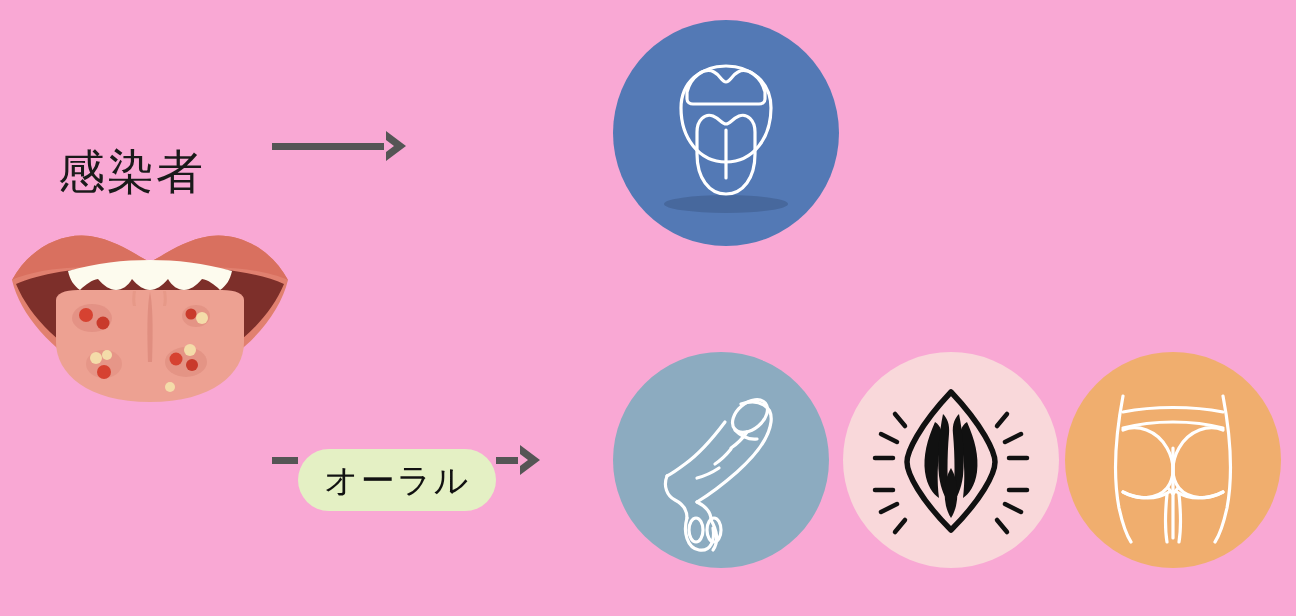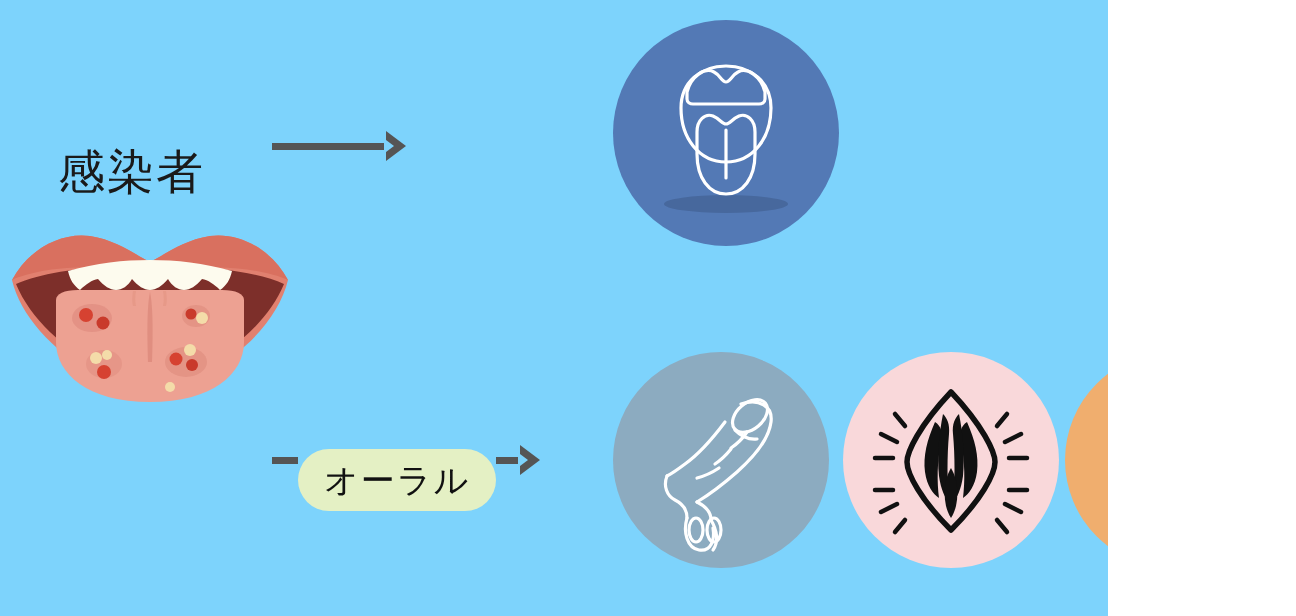--- a/index.html
+++ b/index.html
@@ -6,25 +6,24 @@
   html, body {
     margin: 0;
     padding: 0;
     background: #ffffff;
   }
   body {
     font-family: "Liberation Sans", "DejaVu Sans", sans-serif;
   }
   #stage {
     position: relative;
-    width: 1084px;
+    width: 1296px;
     height: 616px;
-    background: #7dd3fc;
+    background: #f9a8d4;
     overflow: hidden;
-    padding-left: 24px;
   }
 
   
   .source-label {
     position: absolute;
     left: 58px;
     top: 148px;
     font-size: 47px;
     line-height: 1;
     letter-spacing: 2px;

